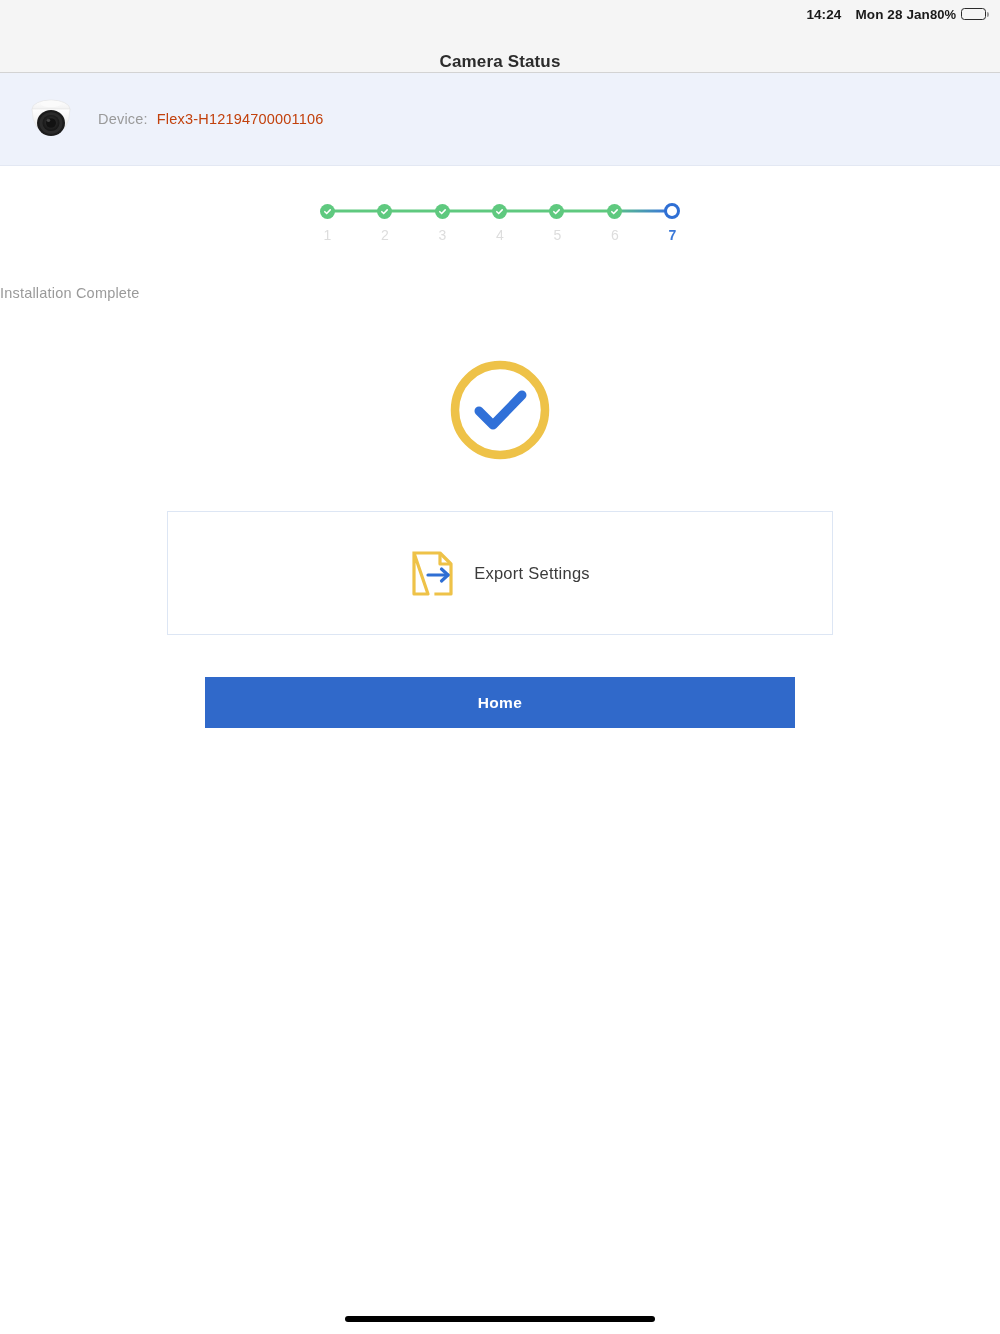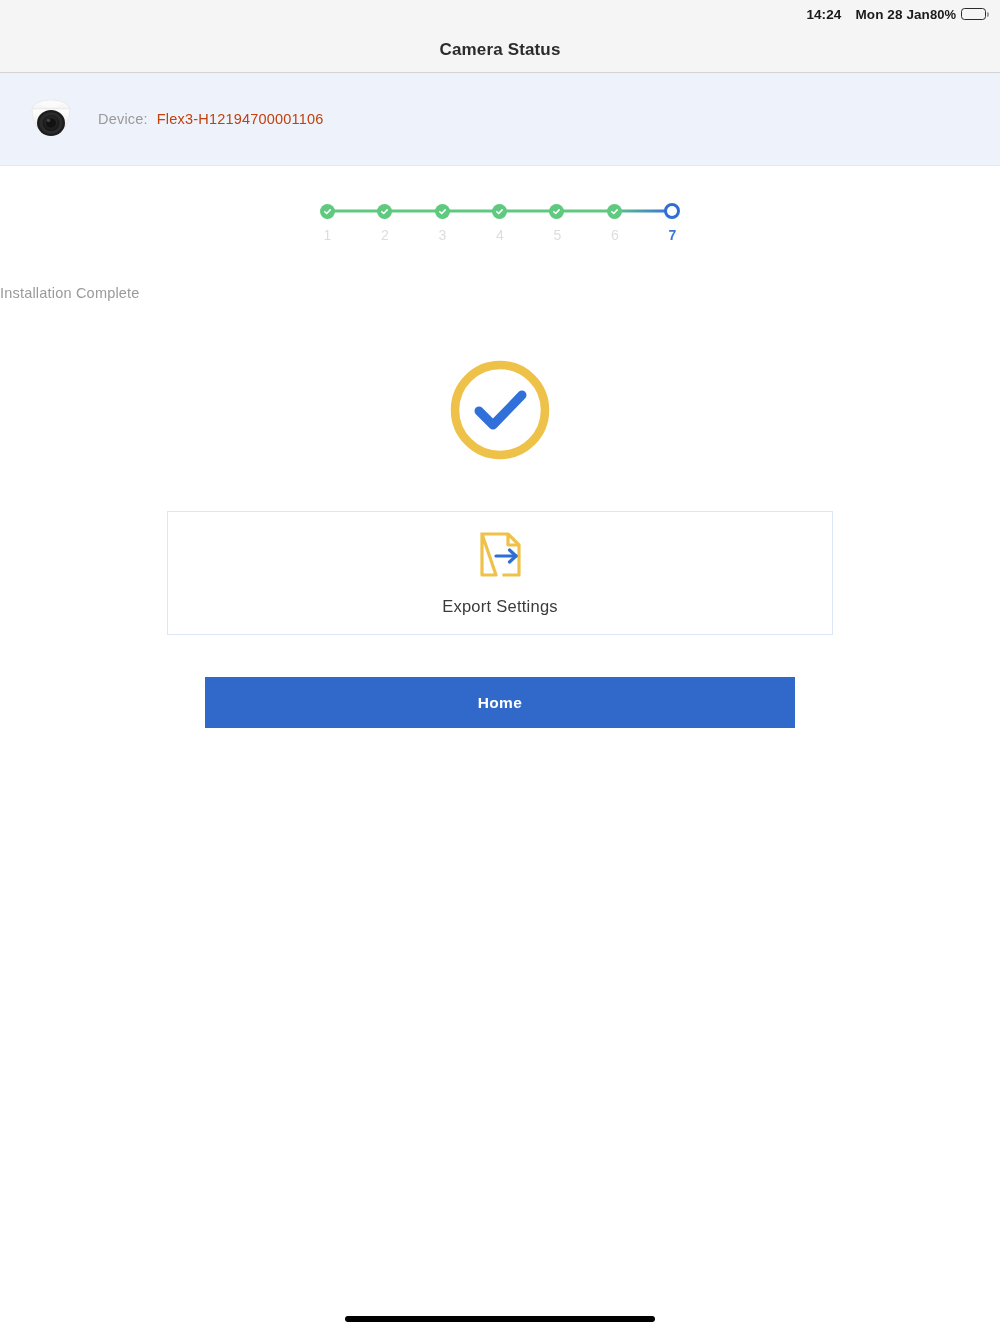--- a/index.html
+++ b/index.html
@@ -59,21 +59,21 @@
     height: 100%;
     background: #1a1a1a;
     border-radius: 1.5px;
   }
 
   
   .title-bar {
     height: 45px;
     background: #f5f5f5;
     display: flex;
-    align-items: center;
+    align-items: flex-end;
     justify-content: center;
     border-bottom: 1px solid #d3d3d3;
   }
   .title-bar .title {
     font-size: 17px;
     font-weight: 700;
     color: #2c2c2c;
     letter-spacing: .15px;
   }
 
@@ -191,21 +191,21 @@
   }
 
   
   .export-card {
     width: 666px;
     height: 124px;
     margin: 48px auto 0;
     border: 1px solid #dde6f4;
     background: #ffffff;
     display: flex;
-    flex-direction: column;
+    flex-direction: row;
     align-items: center;
     justify-content: center;
     gap: 19px;
     cursor: pointer;
   }
   .export-icon { width: 45px; height: 47px; display: block; }
   .export-label {
     font-size: 16.5px;
     color: #3b3b3b;
     letter-spacing: .25px;

